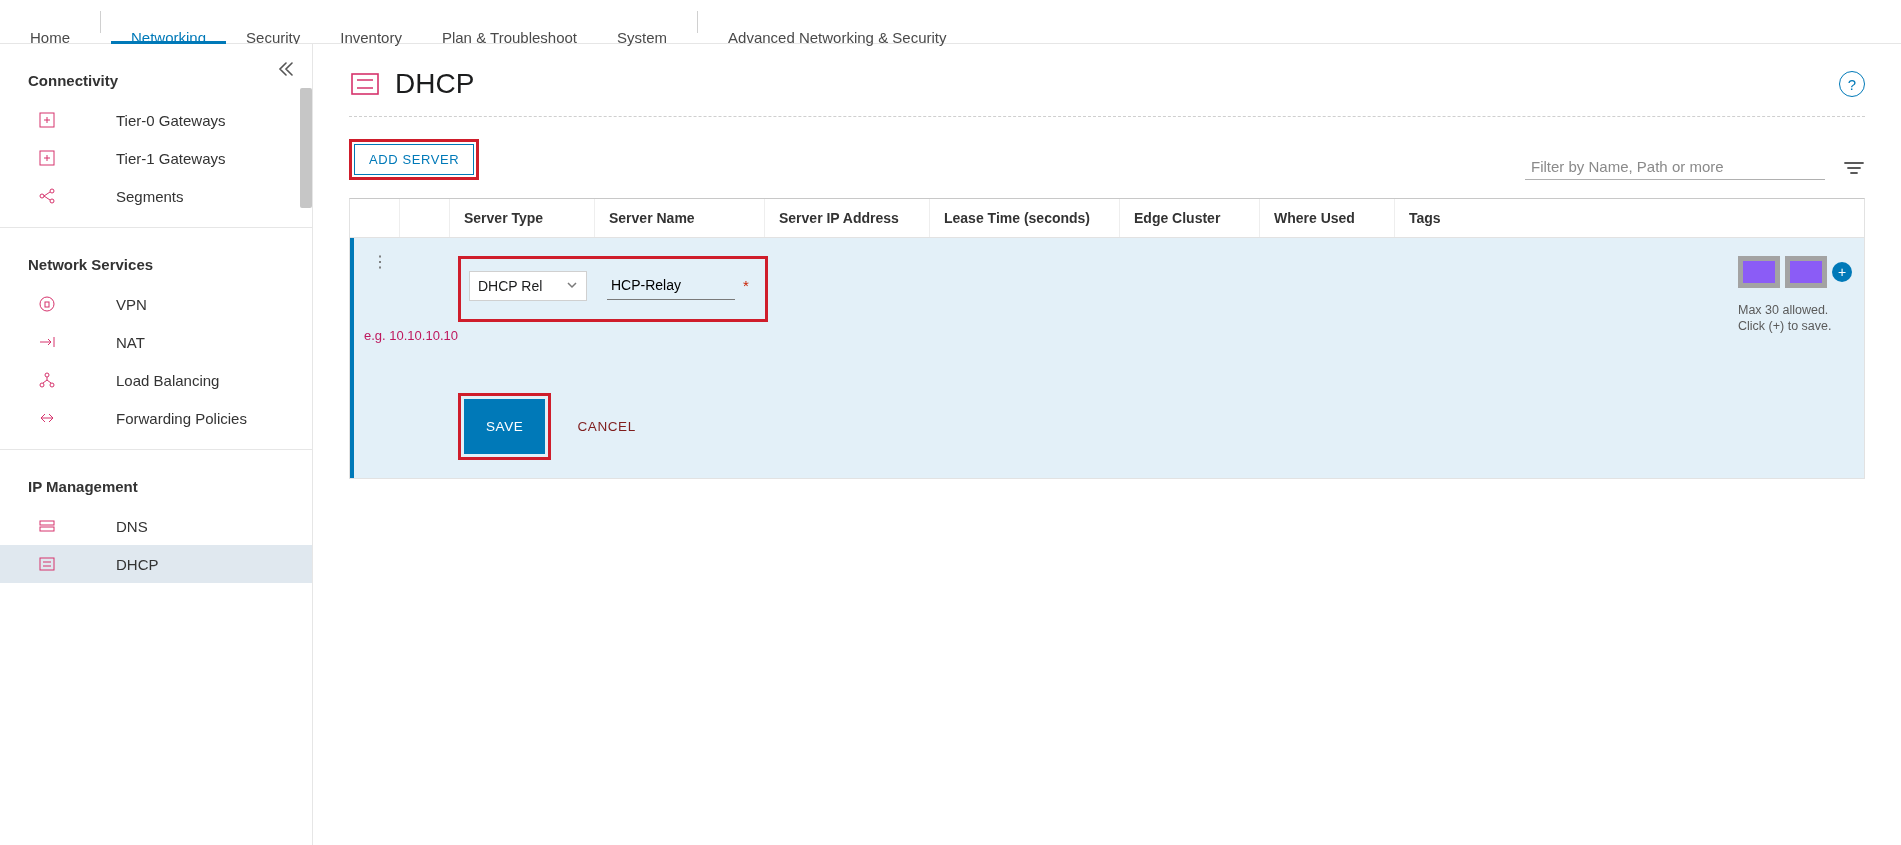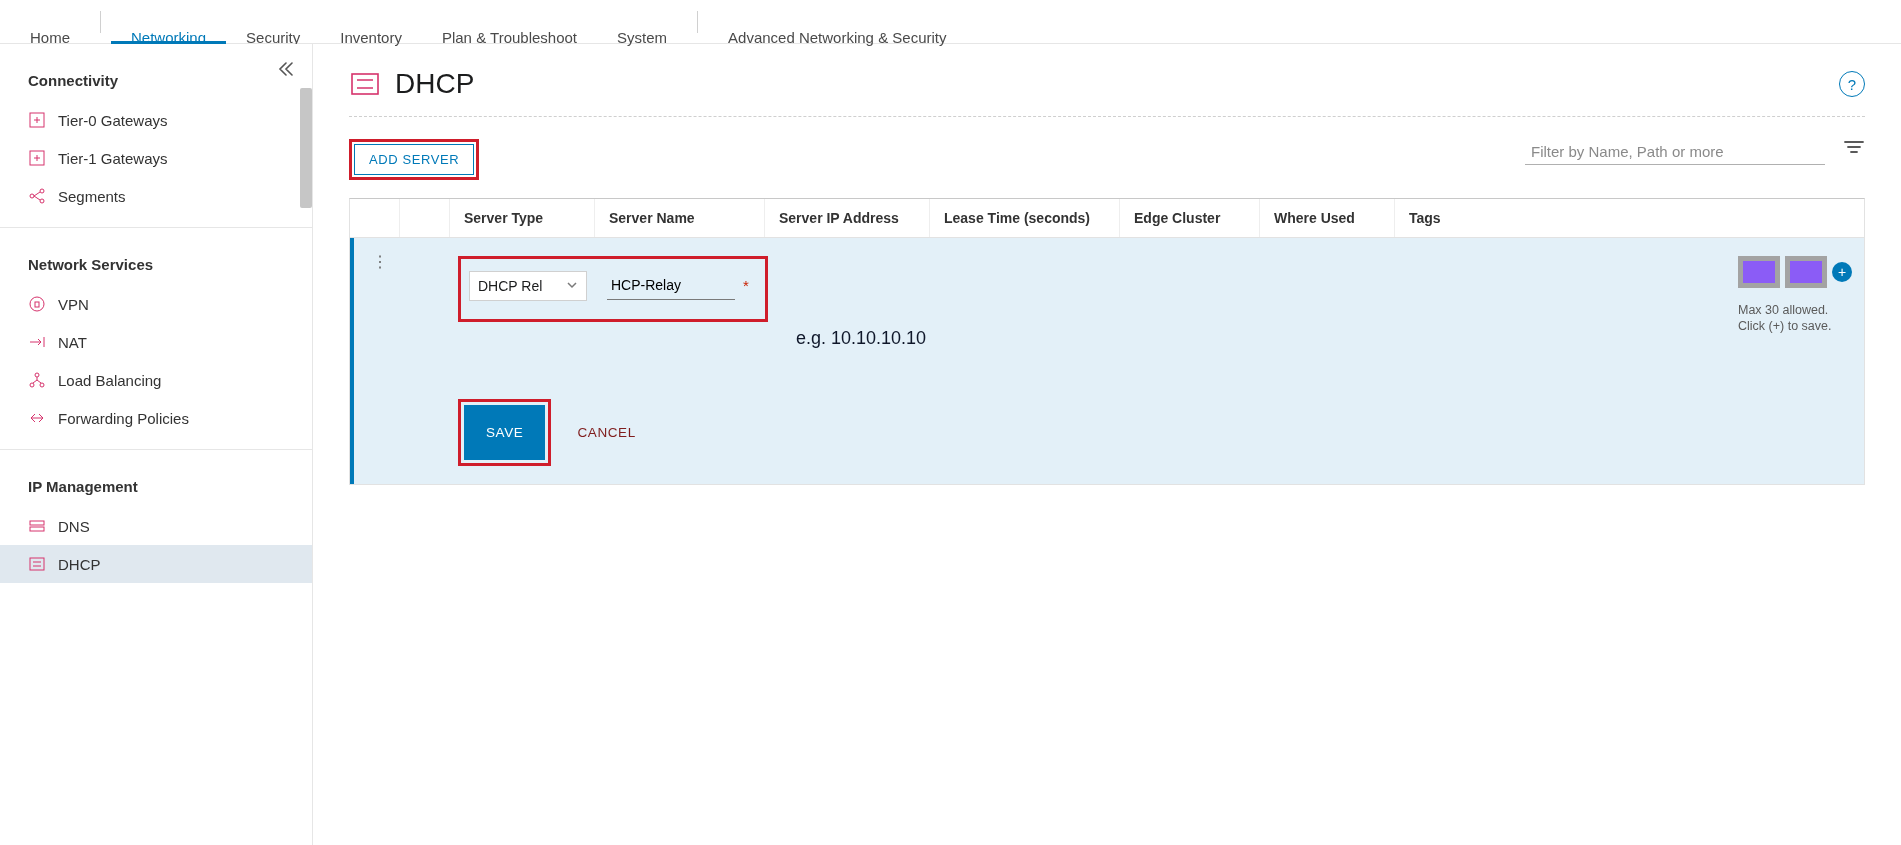--- a/index.html
+++ b/index.html
@@ -12,35 +12,35 @@
 .topnav .sep { width: 1px; height: 22px; background: #d0d0d0; margin: 0 10px; }
 
 
 .shell { display: flex; height: calc(100vh - 44px); }
 
 
 .sidebar { width: 313px; border-right: 1px solid #e6e6e6; position: relative; background: #fff; }
 .collapse-btn { position: absolute; top: 18px; right: 18px; cursor: pointer; color: #555; }
 .side-scroll { overflow-y: auto; height: 100%; }
 .side-group-title { font-weight: 600; font-size: 15px; padding: 28px 28px 12px 28px; color: #333; }
-.side-item { display: flex; align-items: center; padding: 10px 28px; font-size: 15px; color: #333; cursor: pointer; }
+.side-item { display: flex; align-items: center; padding: 10px 38px; font-size: 15px; color: #333; cursor: pointer; gap: 48px; }
 .side-item.selected { background: #e0e8ef; }
 .side-item .icon { width: 18px; height: 18px; margin-right: 12px; flex-shrink: 0; }
 .side-divider { height: 1px; background: #e6e6e6; margin: 12px 0 0 0; }
 
 
 .main { flex: 1; padding: 0 0 0 0; overflow: hidden; position: relative; }
 .page-header { display: flex; align-items: center; padding: 24px 36px 16px 36px; }
 .page-header .pg-icon { width: 32px; height: 32px; margin-right: 14px; }
 .page-header h1 { font-size: 28px; font-weight: 400; color: #1b1c1d; }
 .help-btn { margin-left: auto; width: 26px; height: 26px; border: 1.8px solid #0079b8; color: #0079b8; border-radius: 50%; display: flex; align-items: center; justify-content: center; cursor: pointer; font-size: 15px; }
 .dotted-sep { border-top: 1px dashed #cfcfcf; margin: 0 36px 22px 36px; }
 
 
-.action-bar { display: flex; align-items: flex-start; padding: 0 36px 18px 36px; }
+.action-bar { display: flex; align-items: flex-end; padding: 0 36px 18px 36px; }
 .add-server-wrap { border: 3px solid #cf1d2b; padding: 2px; display: inline-flex; }
 .add-server-btn { border: 1px solid #0079b8; color: #0079b8; background: #fff; padding: 7px 14px; font-size: 13px; letter-spacing: 0.6px; cursor: pointer; }
 .filter-input { margin-left: auto; border: none; border-bottom: 1px solid #b0b0b0; font-size: 15px; padding: 4px 6px; width: 300px; color: #555; background: transparent; outline: none; }
 .filter-input::placeholder { color: #8a8a8a; }
 .filter-icon { margin-left: 18px; cursor: pointer; color: #5a5a5a; }
 
 
 .tbl-wrap { margin: 0 36px; border: 1px solid #e2e2e2; border-top: 1.5px solid #c8c8c8; }
 .tbl-head { display: flex; border-bottom: 1px solid #e2e2e2; background: #fff; }
 .th { padding: 11px 14px; font-size: 14px; font-weight: 600; color: #333; border-right: 1px solid #eee; }
@@ -67,21 +67,21 @@
 .name-field { display: flex; align-items: center; }
 .name-input { border: none; border-bottom: 1px solid #7a7a7a; background: transparent; font-size: 14px; padding: 6px 4px; width: 128px; outline: none; }
 .req-star { color: #c92100; margin-left: 8px; font-size: 15px; }
 
 .ip-col { display: flex; flex-direction: column; width: 140px; }
 .ip-chip { display: inline-flex; align-items: center; background: #c8cdd2; border-radius: 12px; padding: 3px 6px 3px 10px; font-size: 12.5px; color: #333; border: 1px solid #9ba0a5; width: fit-content; cursor: default; }
 .ip-chip .x { margin-left: 5px; cursor: pointer; font-size: 12px; }
 .ip-input { border: none; border-bottom: 1px solid #7a7a7a; background: transparent; font-size: 14px; padding: 4px 2px; margin-top: 6px; outline: none; color: #777; }
 .ip-input::placeholder { color: #888; }
 
-.eg-text { font-size: 18px; color: #0f172a; margin-left: 432px; margin-top: 6px; }
+.eg-text { font-size: 13px; color: #be185d; margin-top: 6px; }
 
 .tag-area { position: absolute; right: 6px; top: 18px; display: flex; flex-direction: column; font-size: 12.5px; color: #5a5a5a; width: 120px; }
 .tag-inputs { display: flex; gap: 5px; align-items: center; }
 .tag-inputs input { width: 42px; border: 5px solid #a3a3a3; padding: 4px 16px; font-size: 12.5px; background: #8b5cf6; outline: none; }
 .add-tag { width: 20px; height: 20px; border-radius: 50%; background: #0079b8; color: #fff; display: flex; align-items: center; justify-content: center; cursor: pointer; font-size: 14px; flex-shrink: 0; }
 .tag-help { margin-top: 14px; line-height: 1.3; }
 
 
 .row-actions { display: flex; align-items: center; gap: 26px; margin: 50px 0 0 94px; }
 .save-wrap { border: 3px solid #cf1d2b; padding: 3px; display: inline-flex; }

